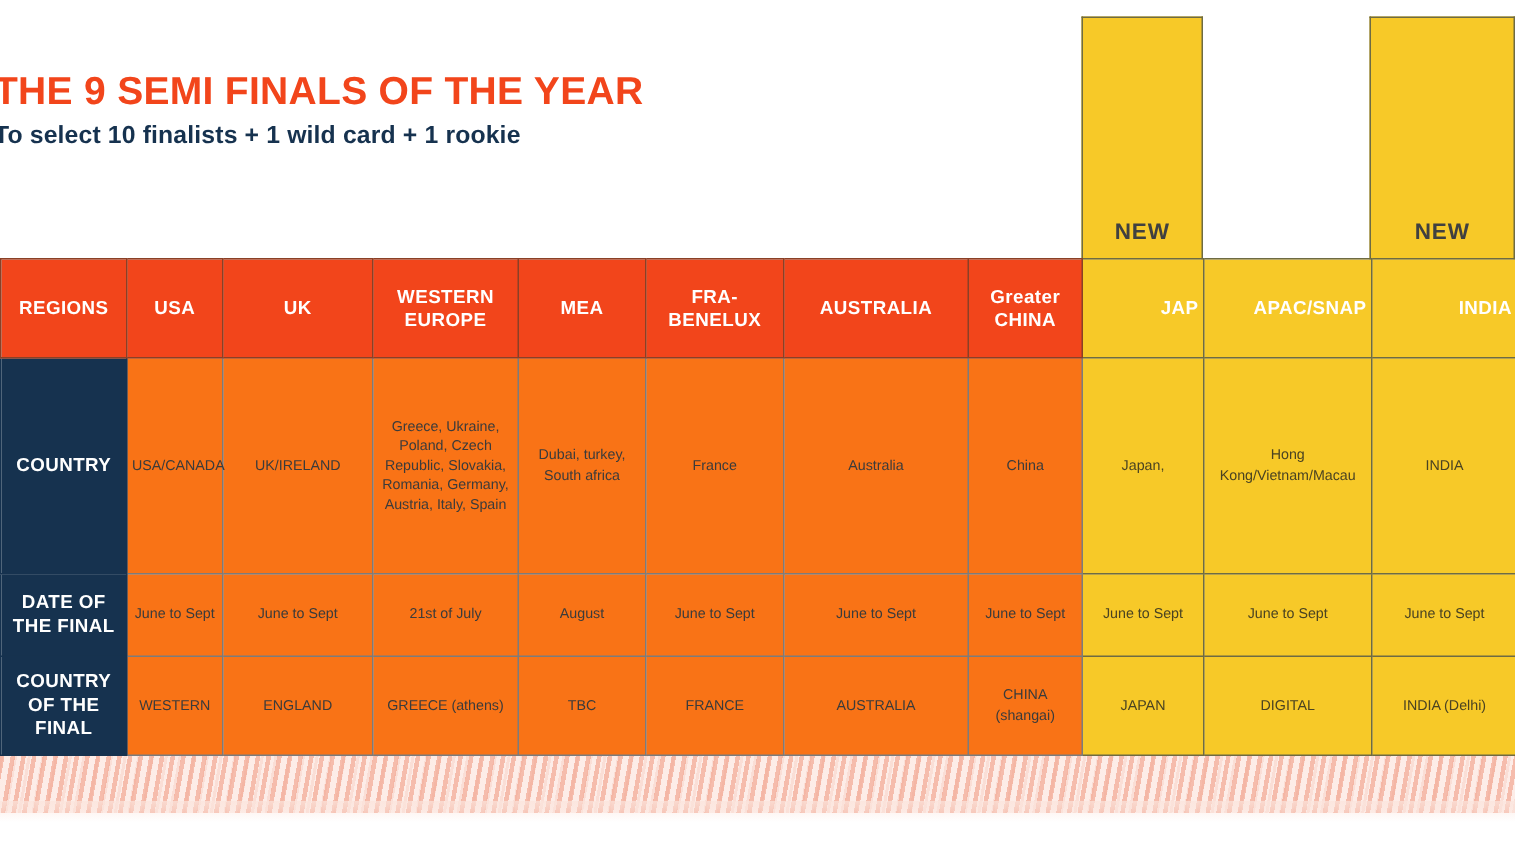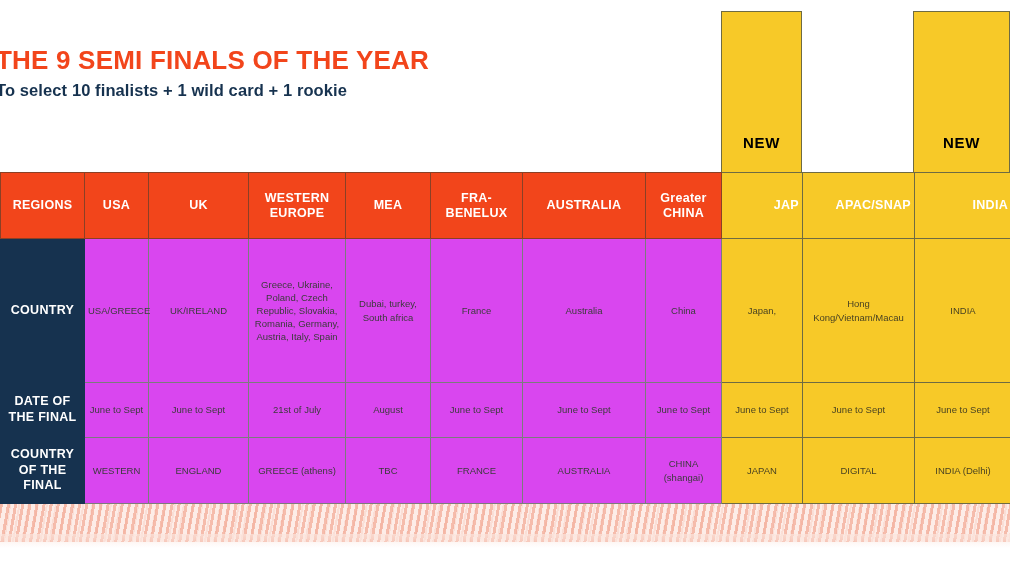--- a/index.html
+++ b/index.html
@@ -44,28 +44,28 @@
     white-space: nowrap;
     font-family: "Liberation Sans", sans-serif;
   }
 
   
   .new-banner {
     position: absolute;
     background: #F7C928;
     border: 1.2px solid #6E6B43;
     border-bottom: none;
-    color: #000000;
+    color: #404040;
     font-size: 15px;
     font-weight: bold;
     letter-spacing: 0.6px;
     display: flex;
     align-items: flex-end;
     justify-content: center;
-    padding-bottom: 22px;
+    padding-bottom: 10px;
   }
   .new-banner.jap   { left: 721px; top: 11px; width: 81px;  height: 162px; }
   .new-banner.india { left: 913px; top: 11px; width: 97px;  height: 162px; }
 
   
   .grid {
     position: absolute;
     left: 0;
     top: 172px;
     width: 1010px;
@@ -73,21 +73,21 @@
     table-layout: fixed;
   }
   .grid td {
     border: 1.1px solid #7c7c7c;
     text-align: center;
     vertical-align: middle;
     font-size: 9.5px;
     color: #3b3b3b;
     line-height: 1.38;
     padding: 2px 3px;
-    background: #d946ef;
+    background: #f97316;
   }
 
   
   .grid tr.head td {
     background: #F2451B;
     color: #ffffff;
     font-weight: bold;
     font-size: 12.5px;
     letter-spacing: 0.3px;
     line-height: 1.18;
@@ -198,21 +198,21 @@
         <td>FRA-BENELUX</td>
         <td>AUSTRALIA</td>
         <td>Greater CHINA</td>
         <td class="yellow">JAP</td>
         <td class="yellow">APAC/SNAP</td>
         <td class="yellow">INDIA</td>
       </tr>
 
       <tr class="r-country">
         <td class="rowhead">COUNTRY</td>
-        <td>USA/GREECE</td>
+        <td>USA/CANADA</td>
         <td>UK/IRELAND</td>
         <td>Greece, Ukraine, Poland, Czech Republic, Slovakia, Romania, Germany, Austria, Italy, Spain</td>
         <td>Dubai, turkey, South africa</td>
         <td>France</td>
         <td>Australia</td>
         <td>China</td>
         <td class="yellow">Japan,</td>
         <td class="yellow">Hong Kong/Vietnam/Macau</td>
         <td class="yellow">INDIA</td>
       </tr>

